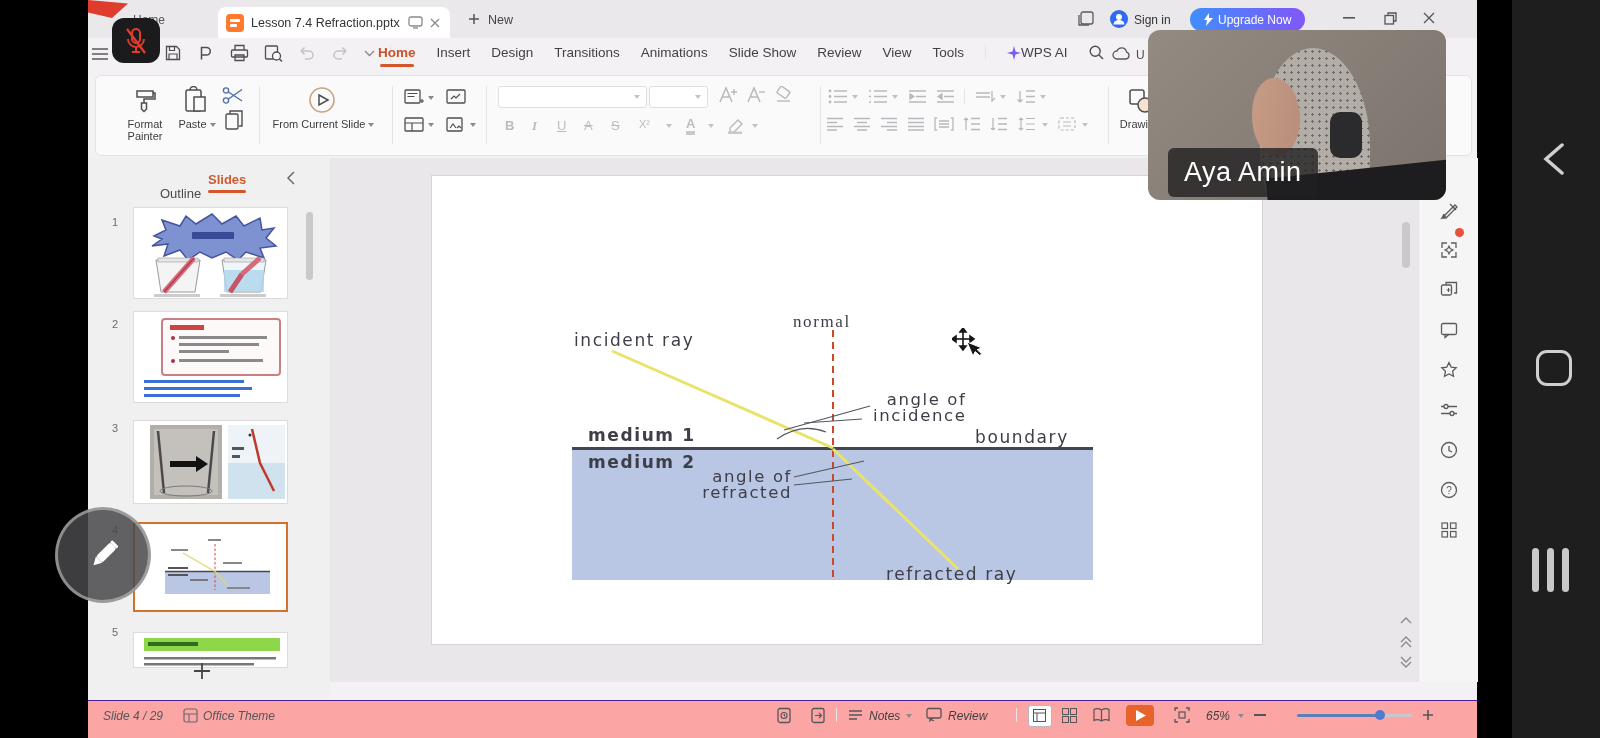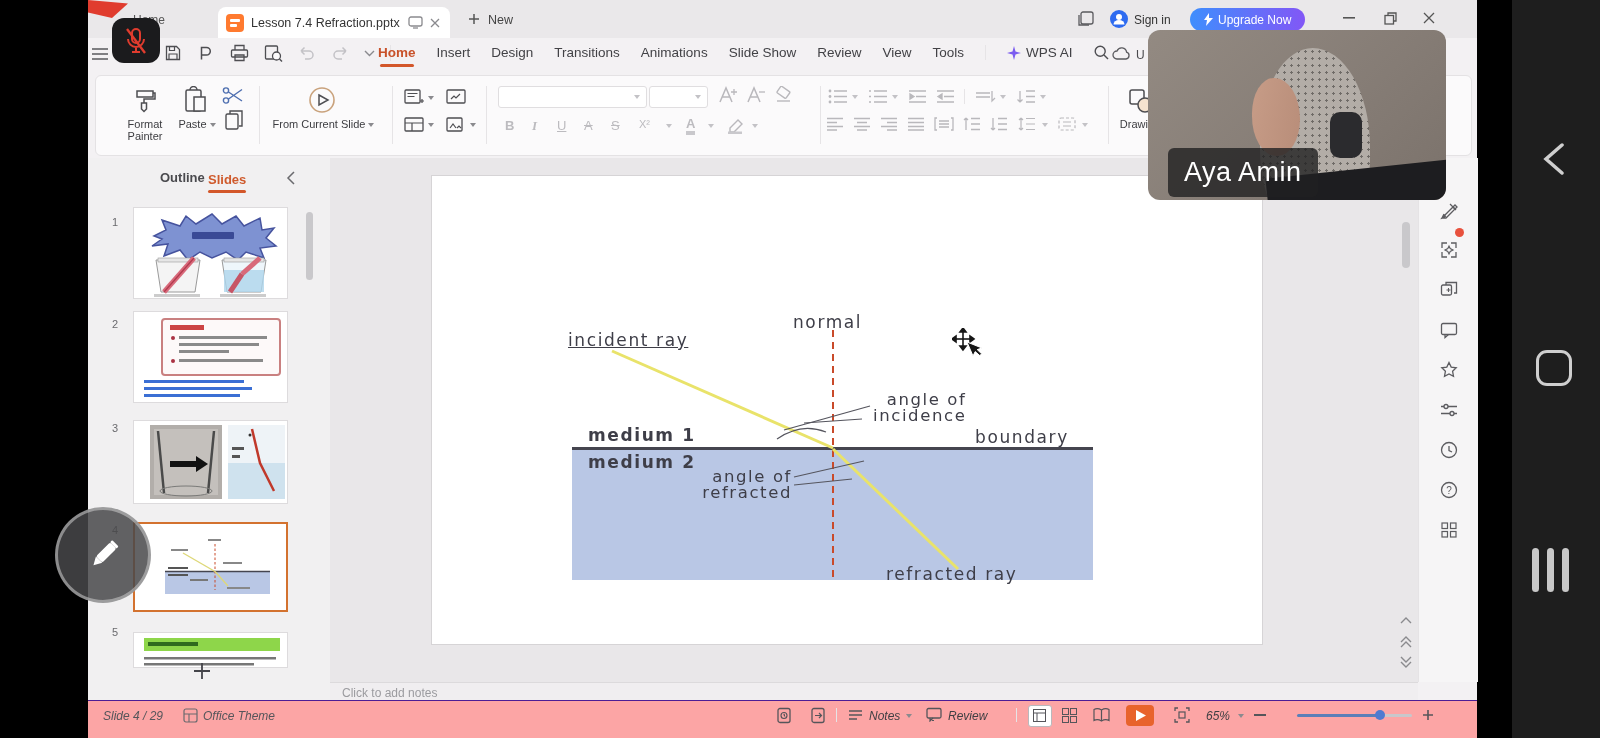--- a/index.html
+++ b/index.html
@@ -176,21 +176,21 @@
         <span class="menu-item active">Home</span>
         <span class="menu-item">Insert</span>
         <span class="menu-item">Design</span>
         <span class="menu-item">Transitions</span>
         <span class="menu-item">Animations</span>
         <span class="menu-item">Slide Show</span>
         <span class="menu-item">Review</span>
         <span class="menu-item">View</span>
         <span class="menu-item">Tools</span>
         <div class="vdiv" style="height:15px;"></div>
-        <span style="display:flex;align-items:center;gap:5px;">
+        <span style="display:flex;align-items:center;">
           <svg width="14" height="14" viewBox="0 0 16 16">
             <path d="M8 0l1.7 6.3L16 8l-6.3 1.7L8 16 6.3 9.7 0 8l6.3-1.7z" fill="#7b5cf0"></path>
             </svg>
           <span>WPS AI</span>
         </span>
         <svg width="15" height="15" viewBox="0 0 15 15">
           <circle cx="6.2" cy="6.2" r="5" fill="none" stroke="#4e4e52" stroke-width="1.4"></circle>
           <path d="M10 10l4 4" stroke="#4e4e52" stroke-width="1.4"></path>
           </svg>
       </div>
@@ -361,21 +361,21 @@
           <rect x="2" y="2" width="14" height="14" rx="2" fill="none" stroke="#4e4e52" stroke-width="1.5"></rect>
           <circle cx="17" cy="17" r="7" fill="#f6e3cf" stroke="#4e4e52" stroke-width="1.5"></circle>
           </svg>
         <div class="rlabel r" style="left:1014px;top:42px;width:60px;">
           <span>Drawing</span>
         </div>
       </div>
     </div>
 
     <div id="slidespanel" class="r">
-      <span class="panel-tab r" style="left:72px;top:12px;font-weight:bold;">Outline</span>
+      <span class="panel-tab r" style="left:72px;top:28px;">Outline</span>
       <span class="panel-tab active r" style="left:120px;top:12px;">Slides</span>
       <svg class="r" style="left:198px;top:13px;" width="9" height="14" viewBox="0 0 9 14">
         <path d="M8 1L2 7l6 6" fill="none" stroke="#6a6a6e" stroke-width="1.5"></path>
         </svg>
 
       <span class="snum r" style="left:24px;top:58px;">1</span>
       <div class="thumb r" style="top:49px;height:92px;">
         <svg width="155" height="92" viewBox="0 0 155 92">
           <polygon points="20,28 32,22 28,12 46,18 52,8 62,16 78,6 88,16 102,8 110,18 126,10 128,22 140,20 132,30 142,38 126,40 130,50 112,44 104,52 92,44 78,50 66,44 54,52 46,42 30,48 34,36 18,38 28,31" fill="#7e92d2" stroke="#46539e" stroke-width="1.5"></polygon>
           <rect x="58" y="24" width="42" height="7" rx="1" fill="#3a4a96"></rect>
@@ -469,22 +469,22 @@
           <line x1="140" y1="272.5" x2="661" y2="272.5" stroke="#45454f" stroke-width="3"></line>
           <line x1="401" y1="154" x2="401" y2="404" stroke="#c94a2a" stroke-width="2" stroke-dasharray="7 5"></line>
           <line x1="180" y1="175" x2="401" y2="272" stroke="#e9e36a" stroke-width="3"></line>
           <line x1="401" y1="273" x2="526" y2="393" stroke="#e9e36a" stroke-width="3"></line>
           <path d="M438 230 L352 254" stroke="#55555e" stroke-width="1.2" fill="none"></path>
           <path d="M430 243 L372 247" stroke="#55555e" stroke-width="1.2" fill="none"></path>
           <path d="M345 263 Q369 246 394 256" stroke="#55555e" stroke-width="1.2" fill="none"></path>
           <path d="M362 301 L432 285" stroke="#55555e" stroke-width="1.2" fill="none"></path>
           <path d="M362 309 L420 303" stroke="#55555e" stroke-width="1.2" fill="none"></path>
         </svg>
-        <span class="dlabel" style="left:136px;top:154px;text-decoration:underline;">incident ray</span>
-        <span class="dlabel" style="left:361px;top:136px;">normal</span>
+        <span class="dlabel" style="left:142px;top:154px;">incident ray</span>
+        <span class="dlabel" style="left:361px;top:136px;font-family:Liberation Serif, serif;">normal</span>
         <div class="dlabel small2" style="left:441px;top:216px;">
           <div>angle of</div>
           <div>incidence</div>
         </div>
         <span class="dlabel b" style="left:156px;top:249px;">medium 1</span>
         <span class="dlabel" style="left:543px;top:251px;">boundary</span>
         <span class="dlabel b" style="left:156px;top:276px;">medium 2</span>
         <div class="dlabel small2" style="left:245px;top:293px;width:115px;">
           <div>angle of</div>
           <div>refracted</div>
@@ -552,23 +552,20 @@
         <text x="9" y="13" text-anchor="middle" font-size="10" fill="currentColor" font-family="Liberation Sans, sans-serif">?</text>
         </svg>
       <svg class="sideicon" style="top:363px;" viewBox="0 0 18 18">
         <rect x="2" y="2" width="5.5" height="5.5" fill="none" stroke="currentColor" stroke-width="1.2"></rect>
         <rect x="10.5" y="2" width="5.5" height="5.5" fill="none" stroke="currentColor" stroke-width="1.2"></rect>
         <rect x="2" y="10.5" width="5.5" height="5.5" fill="none" stroke="currentColor" stroke-width="1.2"></rect>
         <rect x="10.5" y="10.5" width="5.5" height="5.5" fill="none" stroke="currentColor" stroke-width="1.2"></rect>
         </svg>
     </div>
 
-    <div id="notesstrip" class="r">
-      <span class="r" style="left:12px;top:3px;font-size:12px;color:#9b9b9f;">Click to add notes</span>
-    </div>
 
     <div id="statusbar" class="r">
       <span class="sbtxt r" style="left:15px;top:8px;">Slide 4 / 29</span>
       <svg class="r" style="left:95px;top:7px;" width="15" height="15" viewBox="0 0 15 15">
         <rect x="1" y="1" width="13" height="13" rx="2" fill="none" stroke="#6a6a6e" stroke-width="1.2"></rect>
         <path d="M1 6h13M6 6v8" stroke="#6a6a6e" stroke-width="1.1"></path>
         </svg>
       <span class="sbtxt r" style="left:115px;top:8px;">Office Theme</span>
 
       <svg class="r" style="left:688px;top:6px;" width="16" height="17" viewBox="0 0 16 17">

